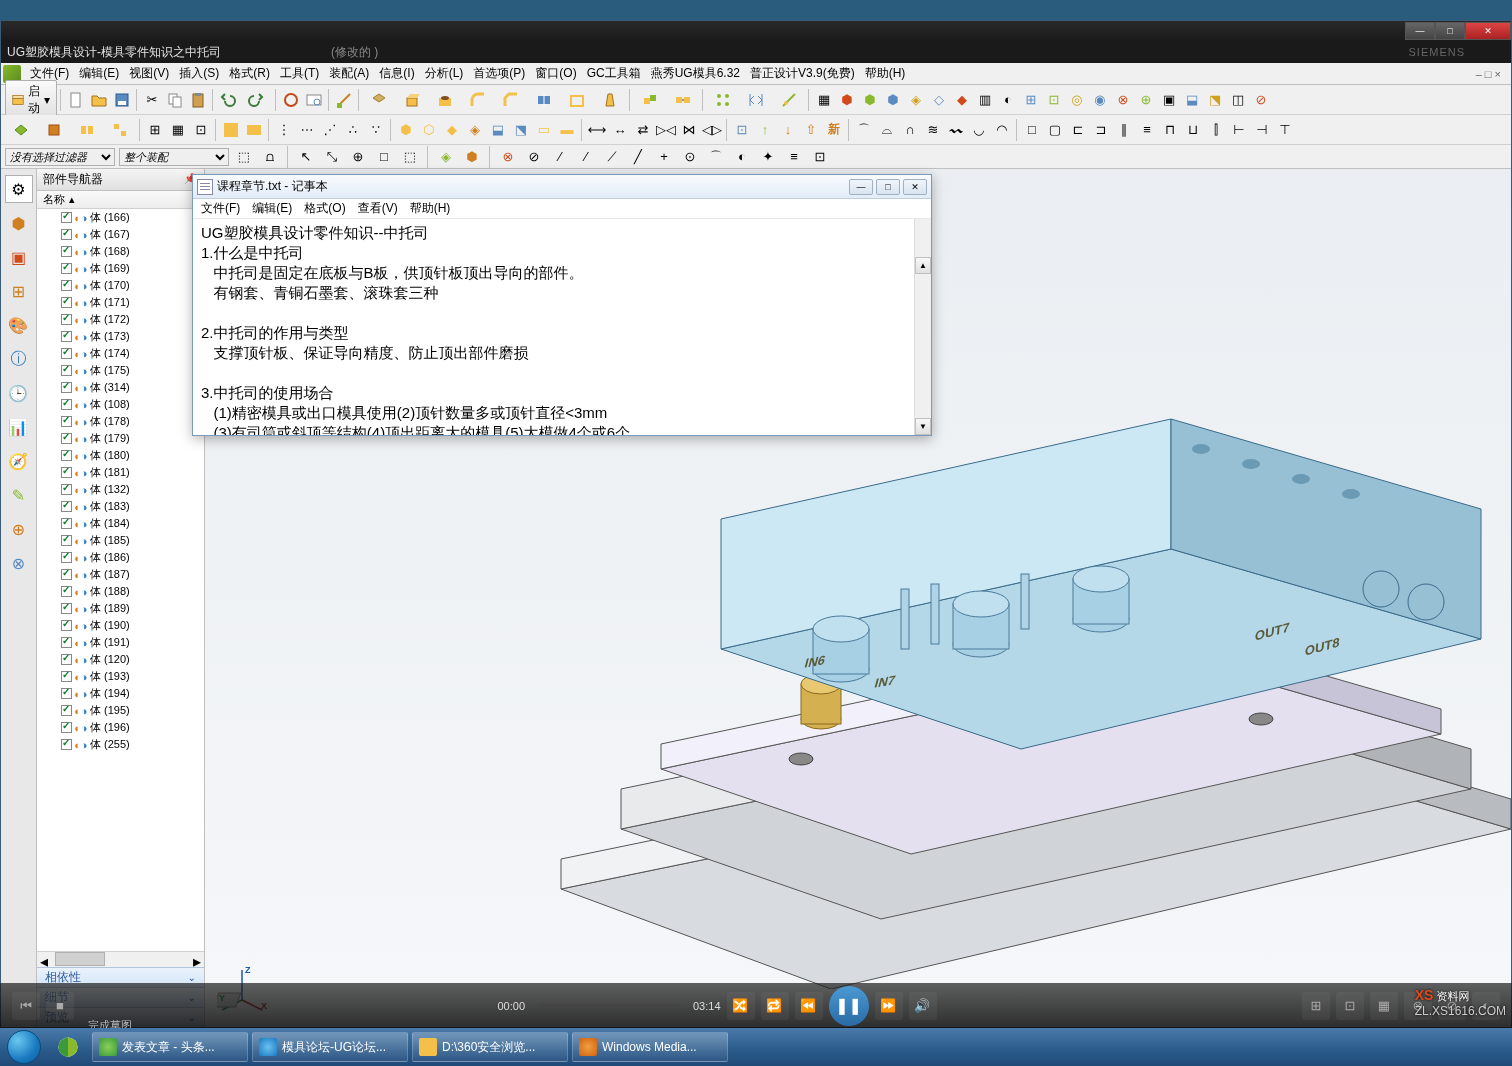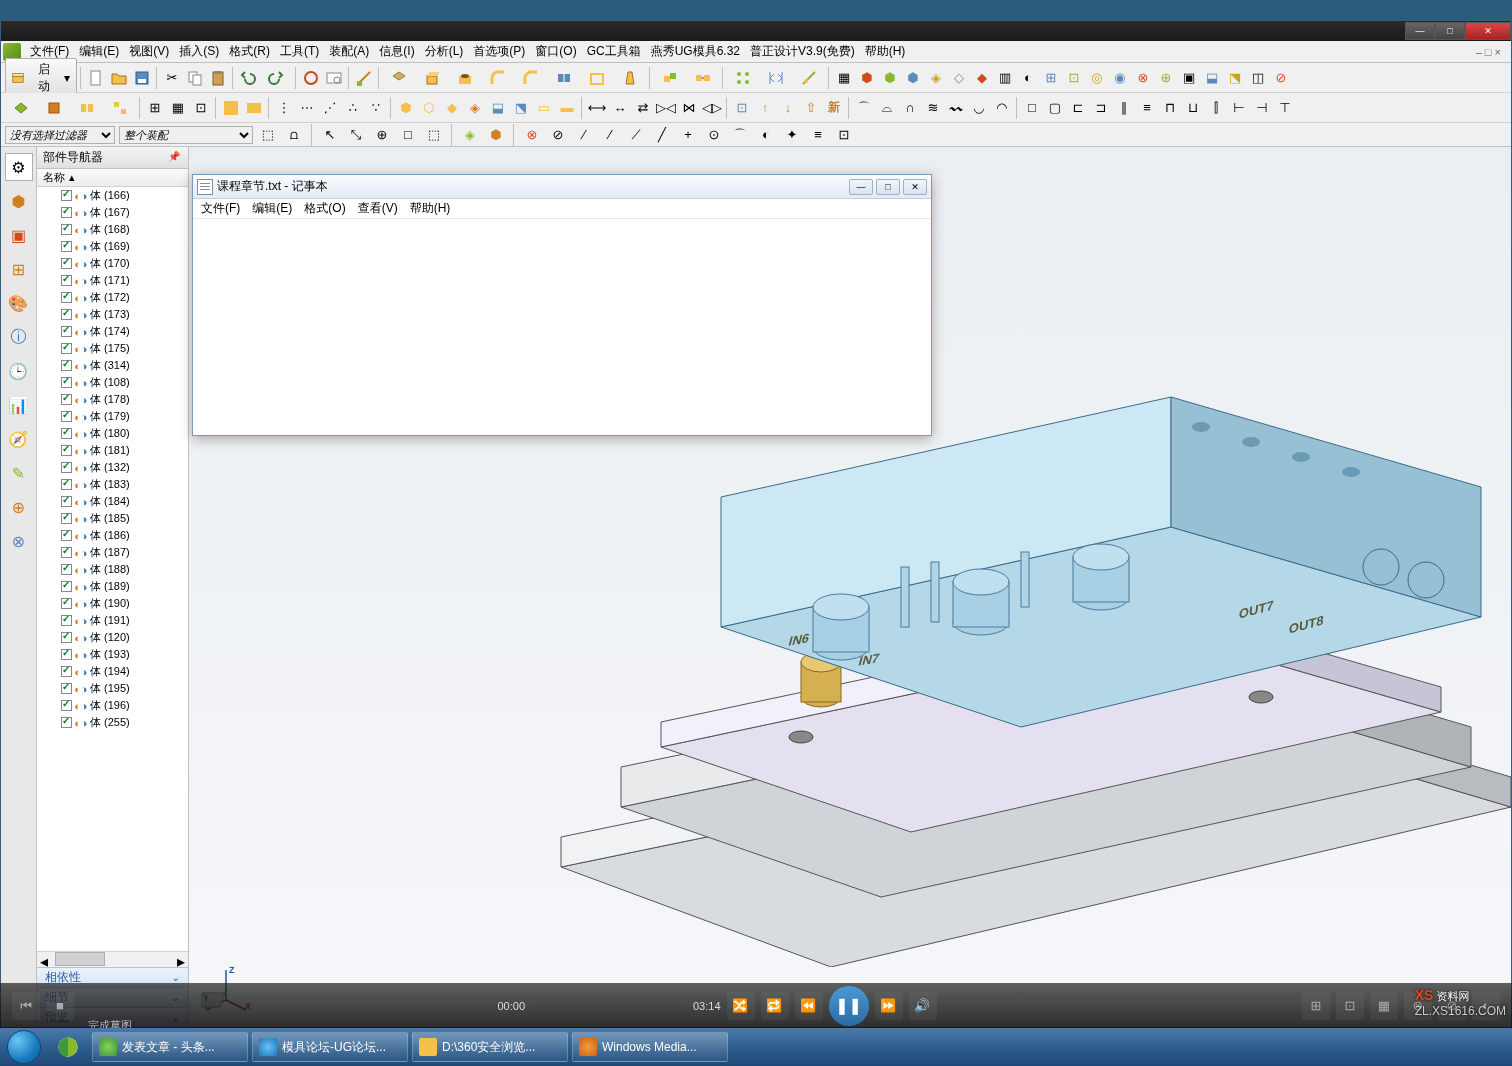--- a/index.html
+++ b/index.html
@@ -28,36 +28,36 @@
 .menu-item { padding: 2px 5px; cursor: pointer; white-space: nowrap; }
 .menu-right { margin-left: auto; font-size: 11px; color: #666; padding-right: 8px; }
 
 
 .toolbar { height: 30px; background: #f0f0f0; border-bottom: 1px solid #d0d0d0; display: flex; align-items: center; padding: 0 4px; gap: 1px; }
 .tbtn { width: 22px; height: 22px; border: 1px solid transparent; display: flex; align-items: center; justify-content: center; cursor: pointer; font-size: 13px; }
 .tbtn svg { width: 16px; height: 16px; }
 .tbtn.wd { width: 32px; }
 .tsep { width: 2px; height: 22px; border-left: 1px solid #c0c0c0; margin: 0 2px; }
 .tbtn.txt { width: auto; padding: 0 4px; font-size: 12px; }
-.start-btn { padding: 2px 6px; font-size: 12px; background: linear-gradient(#fafafa, #e0e0e0); border: 1px solid #b0b0b0; border-radius: 2px; cursor: pointer; display: flex; align-items: center; gap: 14px; }
+.start-btn { padding: 2px 6px; font-size: 12px; background: linear-gradient(#fafafa, #e0e0e0); border: 1px solid #b0b0b0; border-radius: 2px; cursor: pointer; display: flex; align-items: center; gap: 4px; }
 
 
 .filter-row { height: 24px; background: #f0f0f0; border-bottom: 1px solid #c0c0c0; display: flex; align-items: center; padding: 0 4px; gap: 4px; font-size: 11px; }
 .filter-row select { font-size: 11px; height: 18px; border: 1px solid #b0b0b0; font-style: italic; }
 
 
 .work-area { flex: 1; display: flex; overflow: hidden; position: relative; }
 
 
 .resource-bar { width: 36px; background: #e8e8e8; border-right: 1px solid #c0c0c0; display: flex; flex-direction: column; gap: 6px; padding: 6px 2px; align-items: center; }
 .rtab { width: 28px; height: 28px; border: 1px solid transparent; cursor: pointer; display: flex; align-items: center; justify-content: center; font-size: 16px; }
 .rtab.active { background: #fff; border-color: #b0b0b0; }
 
 
-.nav-panel { width: 152px; background: #fff; border-right: 1px solid #c0c0c0; display: flex; flex-direction: column; }
+.nav-panel { width: 168px; background: #fff; border-right: 1px solid #c0c0c0; display: flex; flex-direction: column; }
 .nav-header { height: 22px; background: linear-gradient(#f5f5f5, #e0e0e0); border-bottom: 1px solid #c0c0c0; font-size: 12px; padding: 3px 6px; display: flex; align-items: center; }
 .nav-pin { width: 14px; height: 14px; margin-left: auto; font-size: 10px; }
 .nav-colhead { height: 18px; background: linear-gradient(#fafafa, #ececec); border-bottom: 1px solid #d0d0d0; font-size: 11px; padding: 2px 6px; display: flex; align-items: center; gap: 4px; }
 .nav-tree { flex: 1; overflow-y: auto; overflow-x: hidden; font-size: 11px; }
 .tree-row { display: flex; align-items: center; height: 17px; padding-left: 24px; gap: 2px; white-space: nowrap; cursor: pointer; }
 .tree-chk { width: 11px; height: 11px; border: 1px solid #888; background: #fff; position: relative; }
 .tree-chk::after { content: '✓'; position: absolute; top: -3px; left: 0; font-size: 10px; color: #0a7a2a; font-weight: bold; }
 .tree-ico { width: 14px; height: 14px; display: flex; align-items: center; justify-content: center; font-size: 11px; }
 .tree-ico .g1 { color: #d08020; }
 .tree-ico .g2 { color: #3080c0; }
@@ -127,20 +127,25 @@
 <div class="app-window">
 
   <div class="win-titlebar">
     <div class="win-btns">
       <div class="win-btn">—</div>
       <div class="win-btn">□</div>
       <div class="win-btn close">✕</div>
     </div>
   </div>
 
+  <div class="app-titlebar">
+    <span>UG塑胶模具设计-模具零件知识之中托司</span>
+    <span class="modified">(修改的 )</span>
+    <span class="siemens">SIEMENS</span>
+  </div>
 
   <div class="menubar">
     <div class="nx-logo"></div>
     <span class="menu-item">文件(F)</span>
     <span class="menu-item">编辑(E)</span>
     <span class="menu-item">视图(V)</span>
     <span class="menu-item">插入(S)</span>
     <span class="menu-item">格式(R)</span>
     <span class="menu-item">工具(T)</span>
     <span class="menu-item">装配(A)</span>
@@ -464,21 +469,21 @@
     <div class="tbtn">⊓</div>
     <div class="tbtn">⊔</div>
     <div class="tbtn">⫿</div>
     <div class="tbtn">⊢</div>
     <div class="tbtn">⊣</div>
     <div class="tbtn">⊤</div>
   </div>
 
   <div class="filter-row">
     <select style="width:110px"><option>没有选择过滤器</option></select>
-    <select style="width:134px"><option>整个装配</option></select>
+    <select style="width:110px"><option>整个装配</option></select>
     <div class="tbtn">⬚</div>
     <div class="tbtn">⩍</div>
     <div class="tsep"></div>
     <div class="tbtn">↖</div>
     <div class="tbtn">⤡</div>
     <div class="tbtn">⊕</div>
     <div class="tbtn">□</div>
     <div class="tbtn">⬚</div>
     <div class="tsep"></div>
     <div class="tbtn">
@@ -918,20 +923,36 @@
       <div class="np-wb">✕</div>
     </div>
   </div>
   <div class="np-menu">
     <span>文件(F)</span>
     <span>编辑(E)</span>
     <span>格式(O)</span>
     <span>查看(V)</span>
     <span>帮助(H)</span>
   </div>
+  <div class="np-body"><span>UG塑胶模具设计零件知识--中托司
+1.什么是中托司
+   中托司是固定在底板与B板，供顶针板顶出导向的部件。
+   有钢套、青铜石墨套、滚珠套三种
+
+2.中托司的作用与类型
+   支撑顶针板、保证导向精度、防止顶出部件磨损
+
+3.中托司的使用场合
+   (1)精密模具或出口模具使用(2)顶针数量多或顶针直径&lt;3mm
+   (3)有司筒或斜顶等结构(4)顶出距离大的模具(5)大模做4个或6个</span>
+    <div class="np-scroll">
+      <div class="np-arrow">▲</div>
+      <div class="np-arrow bot">▼</div>
+    </div>
+  </div>
 </div>
 
 <div class="media-bar">
   <div class="media-btn">⏮</div>
   <div class="media-btn">■</div>
   <div class="media-label">完成草图</div>
   <div style="flex:1"></div>
   <span class="media-time">00:00</span>
   <div class="media-prog"></div>
   <span class="media-time">03:14</span>

